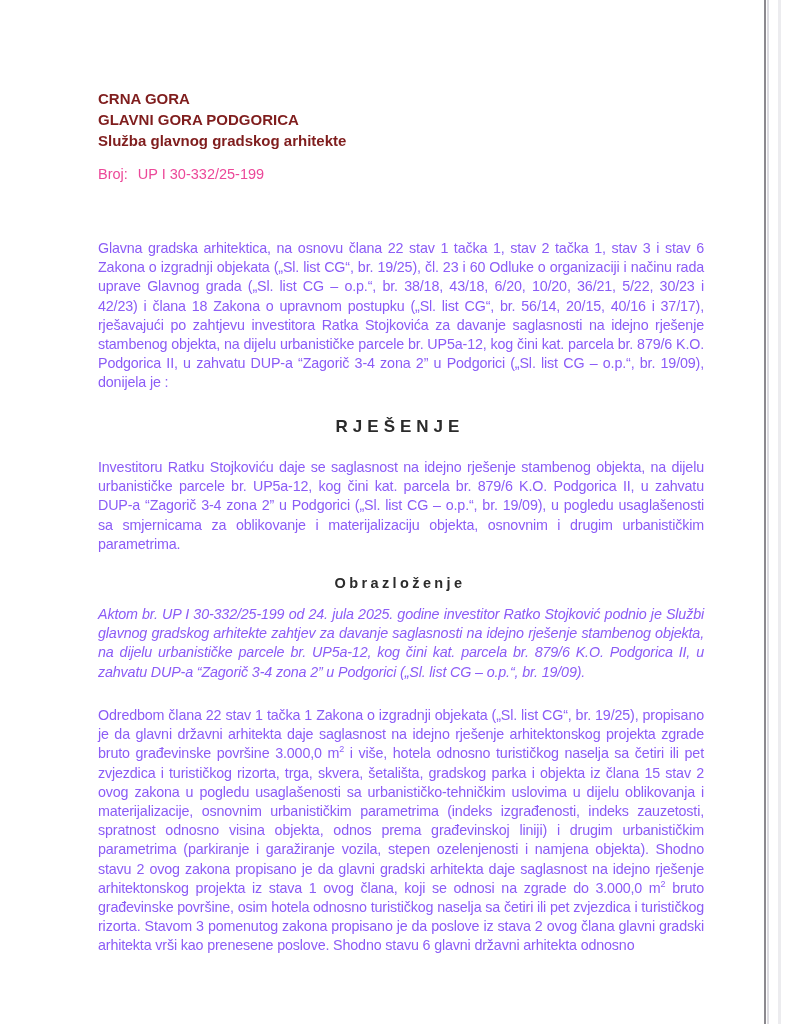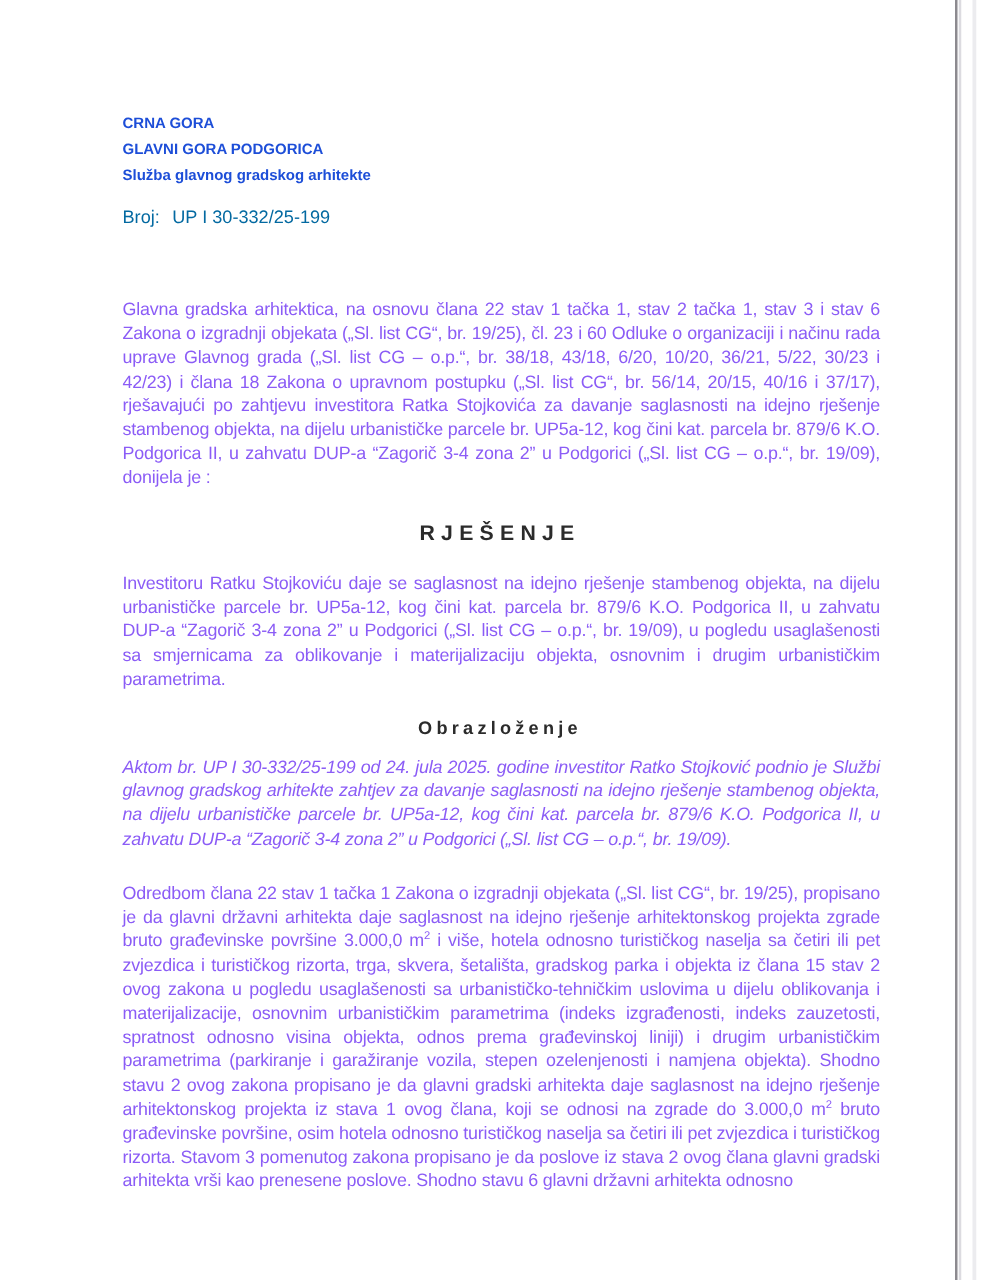--- a/index.html
+++ b/index.html
@@ -29,31 +29,31 @@
     }
     .edge-dark { left: 764px; background: #8c8a8f; width: 2px; }
     .edge-mid { left: 767px; background: #dcdbe0; width: 2px; }
     .edge-light { left: 778px; background: #ececef; width: 3px; }
 
     .header {
       position: absolute;
       left: 98px;
       top: 88px;
       font-weight: bold;
-      font-size: 12px;
+      font-size: 15px;
       line-height: 21px;
-      color: #1d4ed8;
+      color: #7f1d1d;
     }
     .meta {
       position: absolute;
       left: 98px;
       top: 164px;
       font-size: 14.5px;
       line-height: 21px;
-      color: #0369a1;
+      color: #ec4899;
     }
     .meta .broj-label { margin-right: 10px; }
 
     .para {
       position: absolute;
       left: 98px;
       width: 606px;
       font-size: 14.3px;
       line-height: 19.2px;
       text-align: justify;

